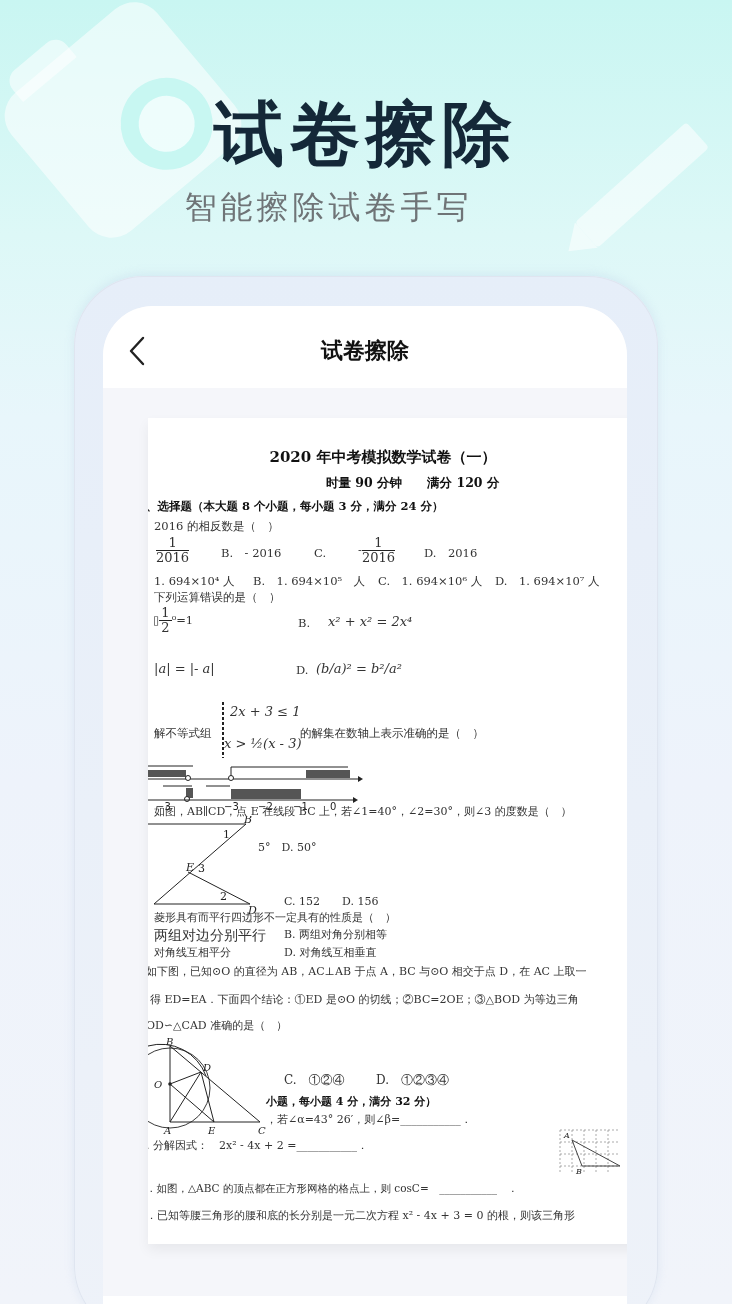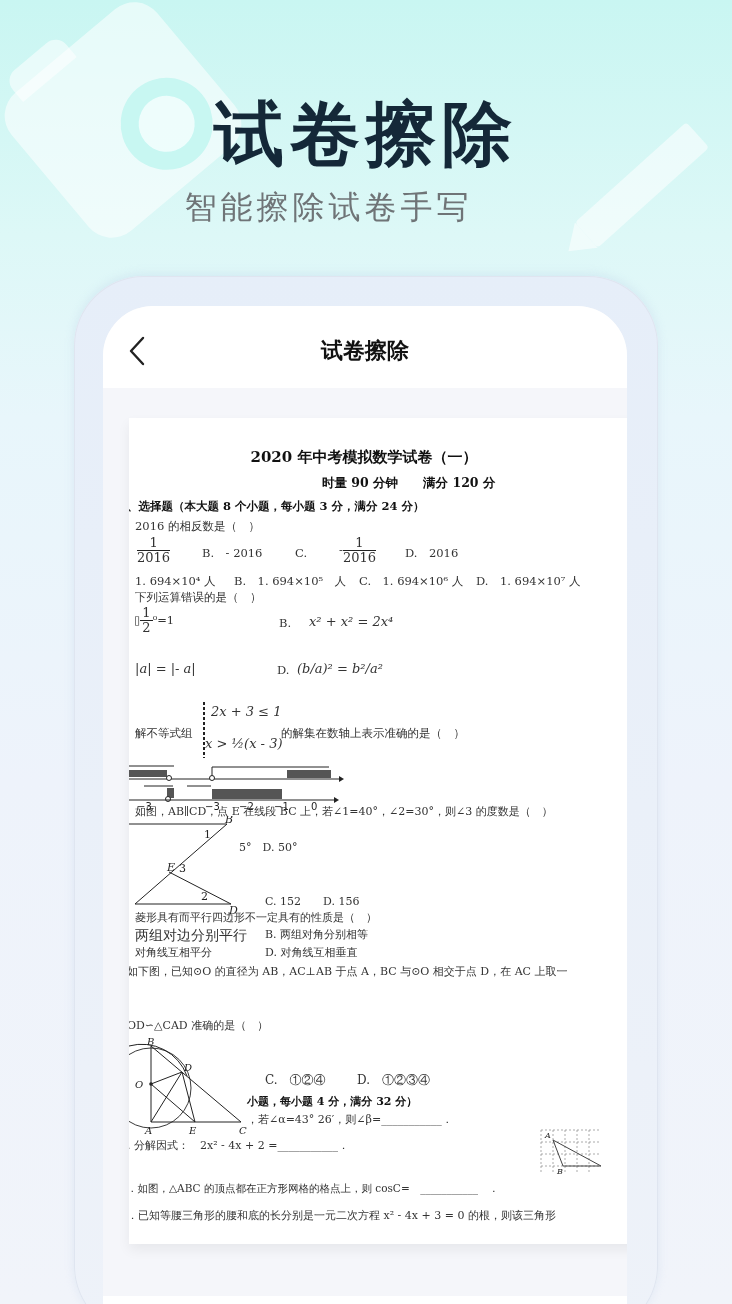--- a/index.html
+++ b/index.html
@@ -59,33 +59,33 @@
     position: absolute; left: 0; top: 0; width: 524px; height: 82px; background: #ffffff;
   }
   .back-button {
     position: absolute; left: 22px; top: 28px; width: 26px; height: 34px; cursor: pointer;
   }
   .nav-title {
     position: absolute; left: 0; top: 30px; width: 524px; text-align: center;
     font-size: 22px; font-weight: bold; color: #111;
   }
   .paper {
-    position: absolute; left: 26px; top: 112px; width: 550px; height: 826px;
+    position: absolute; left: 45px; top: 112px; width: 550px; height: 826px;
     background: #fff; box-shadow: 0 6px 12px rgba(0,0,0,0.06);
     overflow: hidden;
     font-family: "DejaVu Serif", "Liberation Serif", serif;
     color: #222;
   }
   .bottom-panel {
     position: absolute; left: 0; top: 990px; width: 524px; height: 40px; background: #fff;
   }
   .p { position: absolute; white-space: nowrap; font-size: 11.5px; color: #333; }
   .p.bold { font-weight: bold; color: #111; }
   .paper-title { position: absolute; top: 30px; left: 0; width: 470px; text-align: center; font-size: 15px; font-weight: bold; color: #111; }
-  .paper-sub { position: absolute; top: 57px; left: 178px; font-size: 12.5px; font-weight: bold; color: #111; white-space: nowrap; margin-left: 15px; }
+  .paper-sub { position: absolute; top: 57px; left: 178px; font-size: 12.5px; font-weight: bold; color: #111; white-space: nowrap; }
   .frac { display: inline-block; text-align: center; vertical-align: middle; line-height: 1.1; font-size: 13px; }
   .frac .num { display: block; border-bottom: 1px solid #222; padding: 0 2px; }
   .frac .den { display: block; }
   .math { font-family: "DejaVu Serif", serif; font-style: italic; font-size: 13px; }
   svg.fig { position: absolute; }
 </style>
 </head>
 <body>
 
 <div class="bg-camera">
@@ -186,20 +186,21 @@
     <div class="p" style="top:422px;left:110px;font-size:11px;">5°　D. 50°</div>
     <div class="p" style="top:476px;left:136px;font-size:11px;">C. 152　　D. 156</div>
 
     <div class="p" style="top:492px;left:6px;font-size:11px;">菱形具有而平行四边形不一定具有的性质是（　）</div>
     <div class="p" style="top:509px;left:6px;font-size:14px;">两组对边分别平行</div>
     <div class="p" style="top:509px;left:136px;font-size:11px;">B. 两组对角分别相等</div>
     <div class="p" style="top:527px;left:6px;font-size:11px;">对角线互相平分</div>
     <div class="p" style="top:527px;left:136px;font-size:11px;">D. 对角线互相垂直</div>
 
     <div class="p" style="top:546px;left:-2px;font-size:11px;">如下图，已知⊙O 的直径为 AB，AC⊥AB 于点 A，BC 与⊙O 相交于点 D，在 AC 上取一</div>
+    <div class="p" style="top:574px;left:2px;font-size:11px;">得 ED=EA．下面四个结论：①ED 是⊙O 的切线；②BC=2OE；③△BOD 为等边三角</div>
     <div class="p" style="top:600px;left:-2px;font-size:11px;">OD∽△CAD 准确的是（　）</div>
 
     <svg class="fig" style="left:0;top:620px;" width="122" height="96">
       <path d="M0,8 A48,48 0 0,1 58,38" fill="none" stroke="#222"></path>
       <circle cx="22" cy="50" r="40" fill="none" stroke="#222" stroke-width="0.9"></circle>
       <line x1="22" y1="8" x2="22" y2="84" stroke="#222"></line>
       <line x1="22" y1="84" x2="112" y2="84" stroke="#222"></line>
       <line x1="22" y1="8" x2="112" y2="84" stroke="#222"></line>
       <line x1="22" y1="46" x2="53" y2="34" stroke="#222"></line>
       <line x1="22" y1="84" x2="53" y2="34" stroke="#222"></line>

